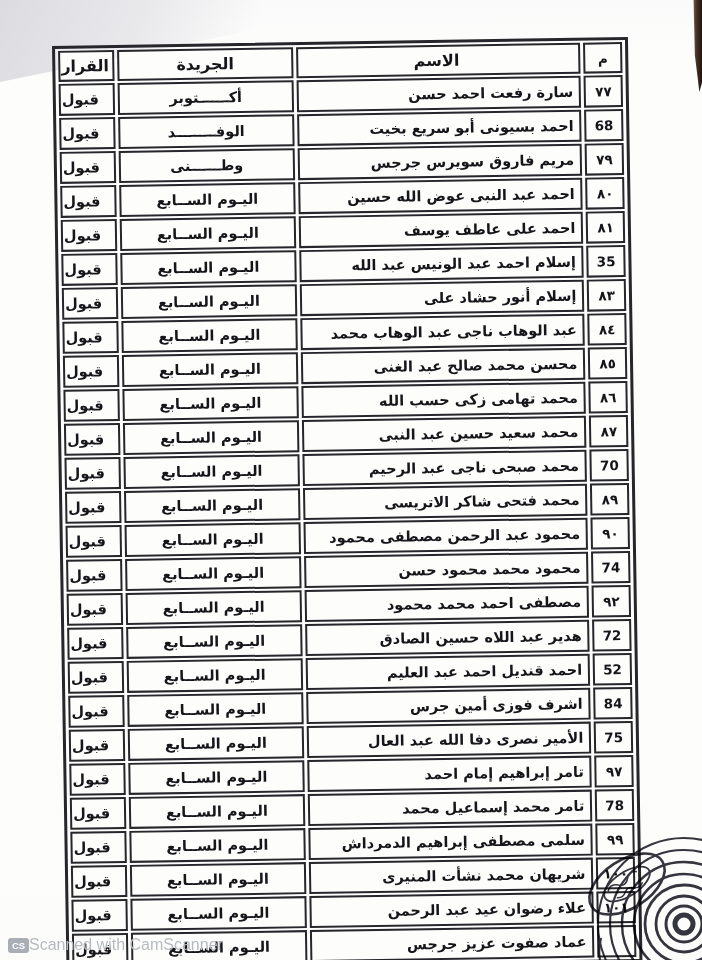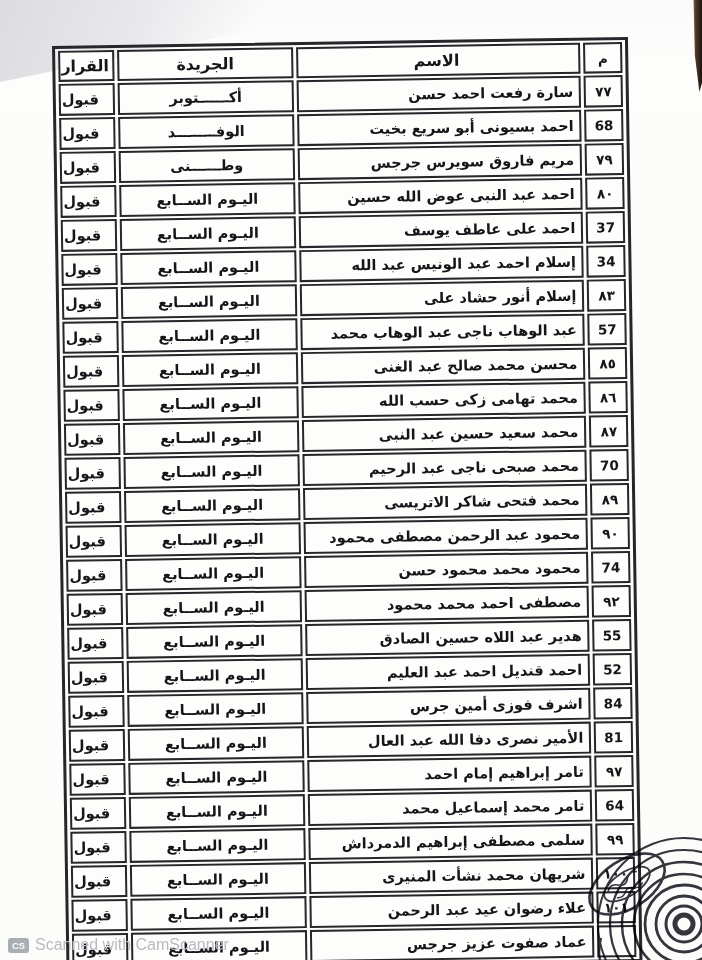--- a/index.html
+++ b/index.html
@@ -41,21 +41,21 @@
   td{font-size:14.5px;}
   .col-num{width:34px;text-align:center;font-size:13.5px;}
   .col-name{width:276px;text-align:right;padding:0 6px 0 2px;}
   .col-newspaper{width:182px;text-align:center;}
   .col-decision{width:50px;text-align:left;}
   
   .stamp{position:absolute;left:555px;top:818px;mix-blend-mode:multiply;opacity:.92;}
   
   .footer{
     position:absolute;left:8px;top:936px;height:18px;
-    display:flex;align-items:center;gap:6px;
+    display:flex;align-items:center;
     font-family:"Liberation Sans",sans-serif;
   }
   .cs-badge{
     display:inline-flex;align-items:center;justify-content:center;
     width:21px;height:15px;border-radius:3px;
     background:#a9aeb4;color:#ffffff;
     font-size:9.5px;font-weight:bold;letter-spacing:0;
   }
   .cs-text{color:#b7bbc0;font-size:16px;}
 </style>
@@ -95,39 +95,39 @@
           <td class="col-newspaper">وطــــــنى</td>
           <td class="col-decision">قبول</td>
         </tr>
         <tr>
           <td class="col-num">٨٠</td>
           <td class="col-name">احمد عبد النبى عوض الله حسين</td>
           <td class="col-newspaper">اليـوم الســابع</td>
           <td class="col-decision">قبول</td>
         </tr>
         <tr>
-          <td class="col-num">37</td>
+          <td class="col-num">٨١</td>
           <td class="col-name">احمد على عاطف يوسف</td>
           <td class="col-newspaper">اليـوم الســابع</td>
           <td class="col-decision">قبول</td>
         </tr>
         <tr>
-          <td class="col-num">34</td>
+          <td class="col-num">35</td>
           <td class="col-name">إسلام احمد عبد الونيس عبد الله</td>
           <td class="col-newspaper">اليـوم الســابع</td>
           <td class="col-decision">قبول</td>
         </tr>
         <tr>
           <td class="col-num">٨٣</td>
           <td class="col-name">إسلام أنور حشاد على</td>
           <td class="col-newspaper">اليـوم الســابع</td>
           <td class="col-decision">قبول</td>
         </tr>
         <tr>
-          <td class="col-num">57</td>
+          <td class="col-num">٨٤</td>
           <td class="col-name">عبد الوهاب ناجى عبد الوهاب محمد</td>
           <td class="col-newspaper">اليـوم الســابع</td>
           <td class="col-decision">قبول</td>
         </tr>
         <tr>
           <td class="col-num">٨٥</td>
           <td class="col-name">محسن محمد صالح عبد الغنى</td>
           <td class="col-newspaper">اليـوم الســابع</td>
           <td class="col-decision">قبول</td>
         </tr>
@@ -167,51 +167,51 @@
           <td class="col-newspaper">اليـوم الســابع</td>
           <td class="col-decision">قبول</td>
         </tr>
         <tr>
           <td class="col-num">٩٢</td>
           <td class="col-name">مصطفى احمد محمد محمود</td>
           <td class="col-newspaper">اليـوم الســابع</td>
           <td class="col-decision">قبول</td>
         </tr>
         <tr>
-          <td class="col-num">55</td>
+          <td class="col-num">72</td>
           <td class="col-name">هدير عبد اللاه حسين  الصادق</td>
           <td class="col-newspaper">اليـوم الســابع</td>
           <td class="col-decision">قبول</td>
         </tr>
         <tr>
           <td class="col-num">52</td>
           <td class="col-name">احمد قنديل احمد عبد العليم</td>
           <td class="col-newspaper">اليـوم الســابع</td>
           <td class="col-decision">قبول</td>
         </tr>
         <tr>
           <td class="col-num">84</td>
           <td class="col-name">اشرف فوزى أمين جرس</td>
           <td class="col-newspaper">اليـوم الســابع</td>
           <td class="col-decision">قبول</td>
         </tr>
         <tr>
-          <td class="col-num">81</td>
+          <td class="col-num">75</td>
           <td class="col-name">الأمير نصرى دفا الله عبد العال</td>
           <td class="col-newspaper">اليـوم الســابع</td>
           <td class="col-decision">قبول</td>
         </tr>
         <tr>
           <td class="col-num">٩٧</td>
           <td class="col-name">تامر إبراهيم إمام احمد</td>
           <td class="col-newspaper">اليـوم الســابع</td>
           <td class="col-decision">قبول</td>
         </tr>
         <tr>
-          <td class="col-num">64</td>
+          <td class="col-num">78</td>
           <td class="col-name">تامر محمد إسماعيل محمد</td>
           <td class="col-newspaper">اليـوم الســابع</td>
           <td class="col-decision">قبول</td>
         </tr>
         <tr>
           <td class="col-num">٩٩</td>
           <td class="col-name">سلمى مصطفى إبراهيم الدمرداش</td>
           <td class="col-newspaper">اليـوم الســابع</td>
           <td class="col-decision">قبول</td>
         </tr>

